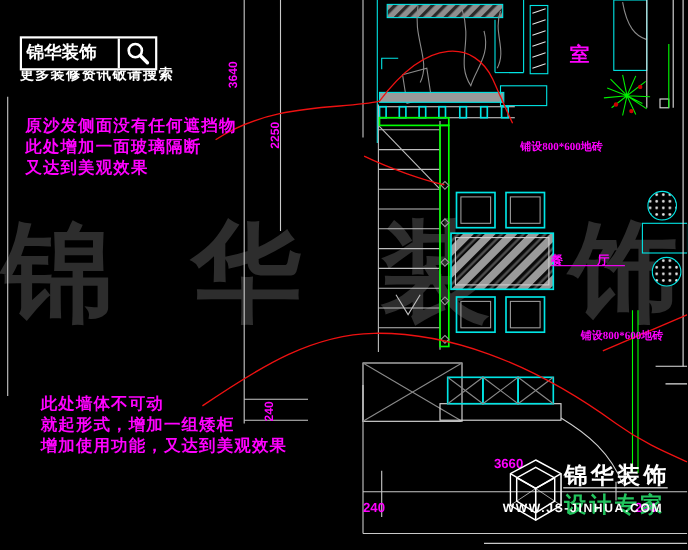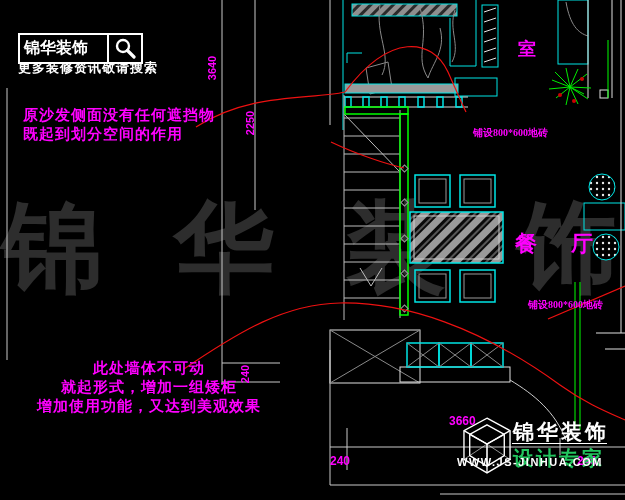--- a/index.html
+++ b/index.html
@@ -236,29 +236,30 @@
     <span id="searchwrap">
       <svg width="22" height="22" viewBox="0 0 22 22">
         <circle cx="9" cy="8" r="6" fill="none" stroke="#fff" stroke-width="2.4"></circle>
         <line x1="13.5" y1="12.5" x2="20" y2="19" stroke="#fff" stroke-width="3.2" stroke-linecap="round"></line>
       </svg>
     </span>
   </div>
 
   <div class="abs mag note" style="left:23px;top:105px;">
     <div>原沙发侧面没有任何遮挡物</div>
-    <div>既起到划分空间的作用</div>
-  </div>
-  <div class="abs mag note" style="left:37px;top:358px;text-align:center;">
+    <div>此处增加一面玻璃隔断</div>
+    <div>又达到美观效果</div>
+  </div>
+  <div class="abs mag note" style="left:37px;top:358px;">
     <div>此处墙体不可动</div>
     <div>就起形式，增加一组矮柜</div>
     <div>增加使用功能，又达到美观效果</div>
   </div>
 
-  <div class="abs mag roomlabel" style="left:515px;top:229px;font-size:22px;letter-spacing:14px;">餐 厅</div>
+  <div class="abs mag roomlabel" style="left:501px;top:229px;font-size:11px;letter-spacing:14px;text-decoration:underline;">餐 厅</div>
   <div class="abs mag roomlabel" style="left:518px;top:37px;font-size:18px;">室</div>
   <div class="abs mag tilenote" style="left:473px;top:126px;">铺设800*600地砖</div>
   <div class="abs mag tilenote" style="left:528px;top:298px;">铺设800*600地砖</div>
 
   <div class="abs mag dim dim-v" style="left:200px;top:62px;">3640</div>
   <div class="abs mag dim dim-v" style="left:238px;top:117px;">2250</div>
   <div class="abs mag dim dim-v" style="left:236px;top:368px;">240</div>
   <div class="abs mag dim" style="left:330px;top:454px;font-size:12px;">240</div>
   <div class="abs mag dim" style="left:449px;top:414px;font-size:12px;">3660</div>
   <div class="abs mag dim" style="left:577px;top:454px;font-size:12px;">240</div>

